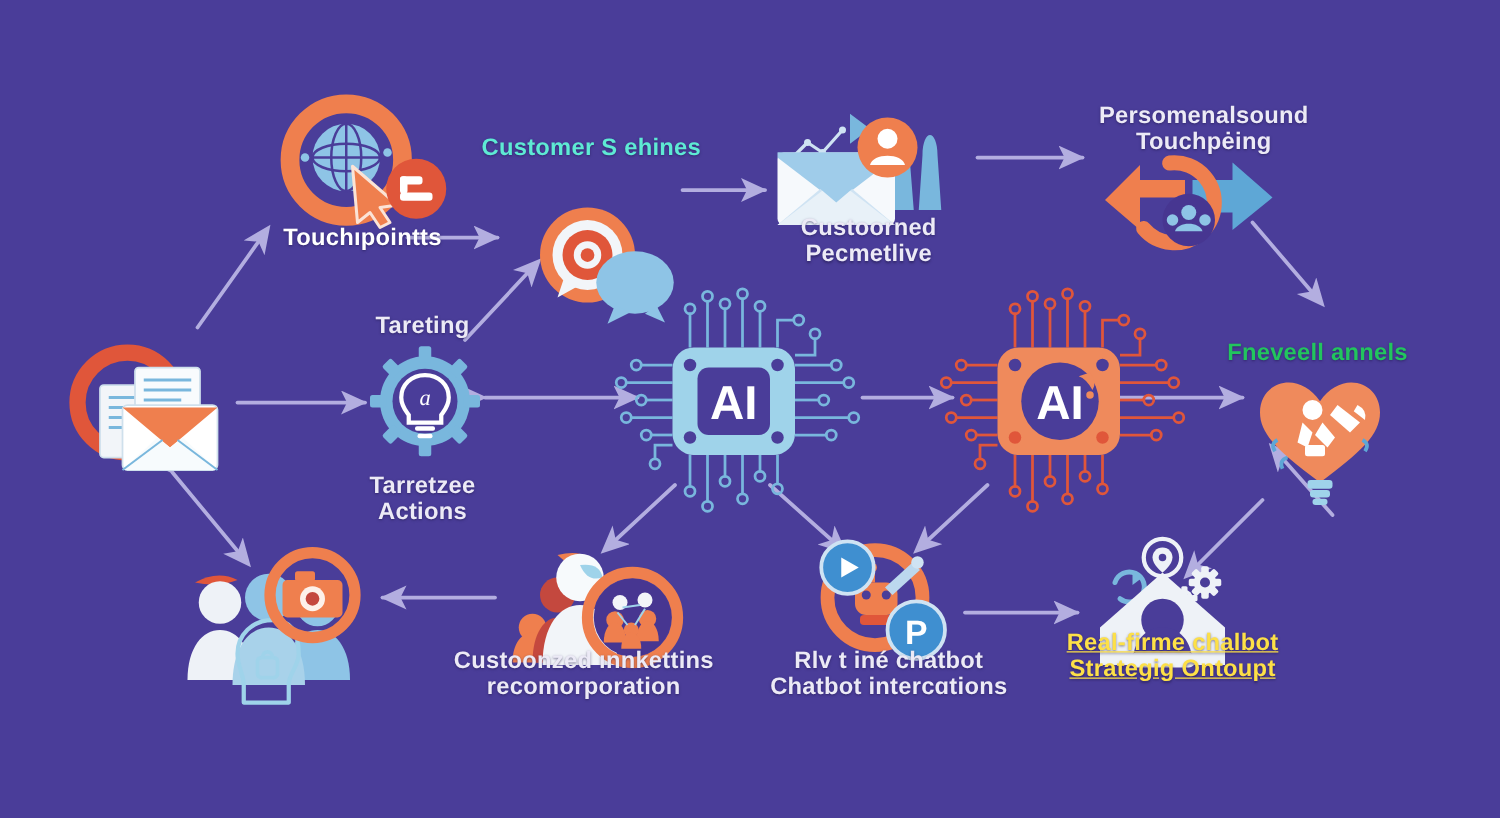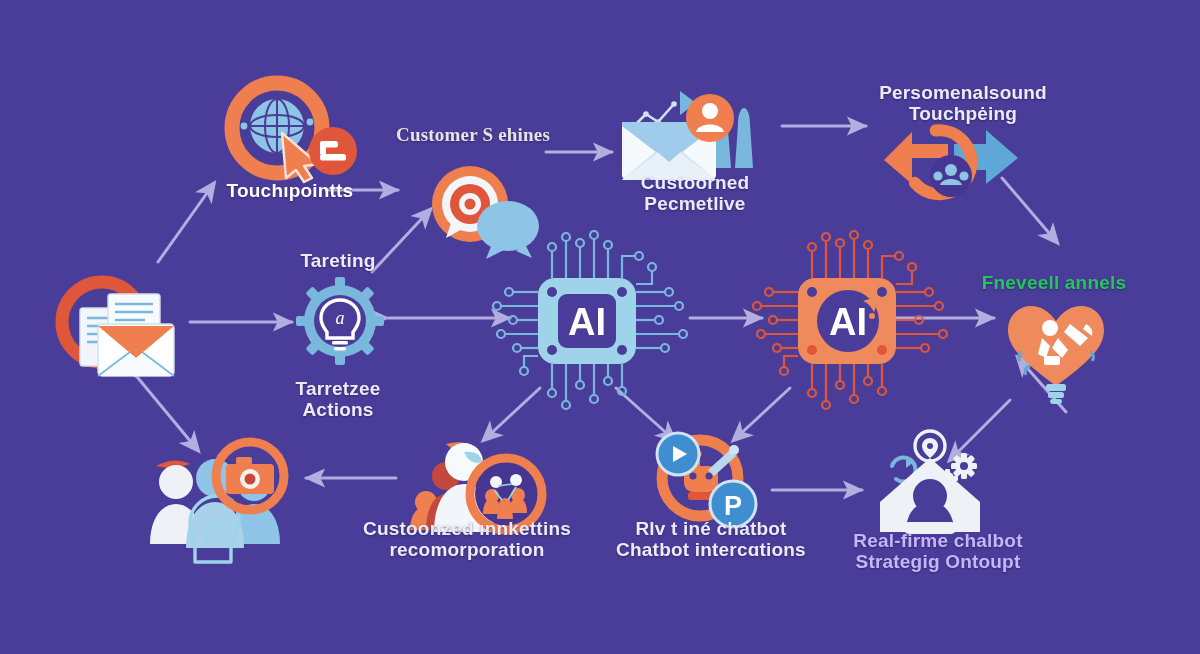--- a/index.html
+++ b/index.html
@@ -113,21 +113,21 @@
       <circle cx="88" cy="44" r="3.4" fill="#8ec4e6"></circle>
       <path d="M60,55 L96,86 L82,88 L90,100 L82,104 L74,92 L64,100 Z" fill="#ef7f4e" stroke="#fbe3d6" stroke-width="2.4" stroke-linejoin="round"></path>
       <circle cx="111" cy="73" r="24" fill="#e0563a"></circle>
       <rect x="98" y="63" width="18" height="6.5" rx="2.6" fill="#ffffff"></rect>
       <rect x="98" y="63" width="6" height="14" rx="2.6" fill="#ffffff"></rect>
       <rect x="98" y="76" width="26" height="6.5" rx="2.6" fill="#ffffff"></rect>
     </svg>
   </div>
   <div class="label" style="left: 200px; top: 180px; width: 180px; color: #ffffff;">Touchıpointts</div>
 
-  <div class="label" style="left: 380px; top: 124px; width: 186px; color: #e5e5e5; font-family: Liberation Serif, serif;">Customer S ehines</div>
+  <div class="label" style="left: 380px; top: 108px; width: 186px; color: #5eead4;">Customer S ehines</div>
   <div class="node" style="left:428px; top:164px;">
     <svg width="120" height="95" viewBox="0 0 120 95">
       <circle cx="42" cy="40" r="38" fill="#ef7f4e"></circle>
       <circle cx="42" cy="40" r="28" fill="#f2f5f9"></circle>
       <circle cx="42" cy="40" r="20" fill="#e0563a"></circle>
       <circle cx="42" cy="40" r="11" fill="#f2f5f9"></circle>
       <circle cx="42" cy="40" r="5.5" fill="#e0563a"></circle>
       <path d="M24,56 L18,74 L36,64 Z" fill="#f2f5f9"></path>
       <ellipse cx="80" cy="62" rx="31" ry="25" fill="#8ec4e6"></ellipse>
       <path d="M64,80 L58,95 L76,86 Z" fill="#8ec4e6"></path>
@@ -499,16 +499,16 @@
         <rect x="76" y="48" width="5" height="5" rx="1.2"></rect>
         <rect x="91" y="48" width="5" height="5" rx="1.2"></rect>
       </g>
       <circle cx="86" cy="50" r="2.6" fill="#4a3d99"></circle>
       <path d="M68,30 L118,74 L118,104 L18,104 L18,74 Z" fill="#eef2f7"></path>
       <circle cx="68" cy="68" r="17" fill="#4a3d99"></circle>
       <path d="M44,104 c0,-20 11,-30 24,-30 c13,0 24,10 24,30 Z" fill="#4a3d99"></path>
       <rect x="42" y="94" width="52" height="12" rx="5" fill="#eef2f7"></rect>
     </svg>
   </div>
-  <div class="label" style="left: 838px; top: 530px; width: 200px; color: #c4b5fd;">Real-firme chalbot
+  <div class="label" style="left: 838px; top: 504px; width: 200px; color: #fde047; text-decoration: underline;">Real-firme chalbot
 Strategig Ontoupt</div>
 
 </div>
 
 </body></html>

